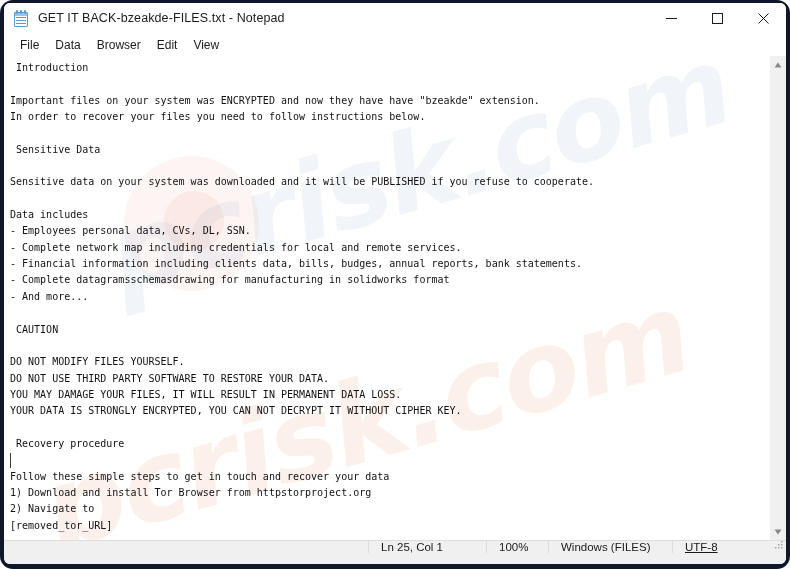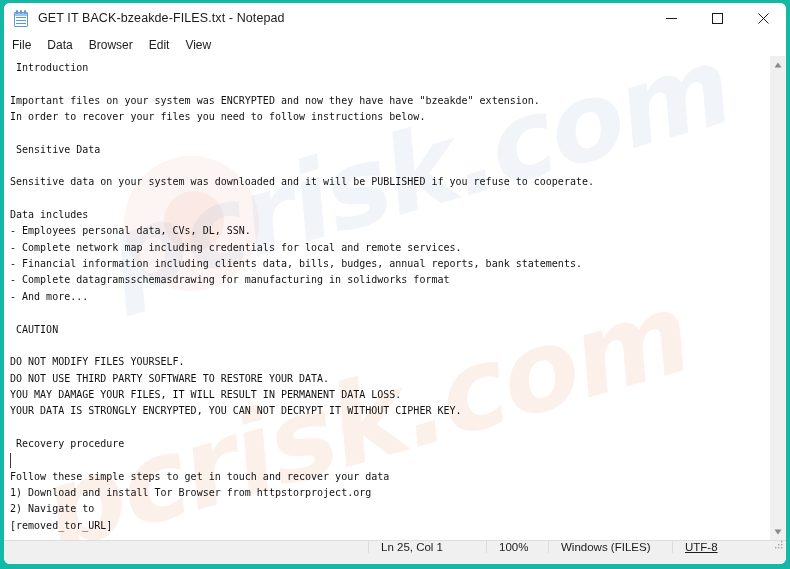--- a/index.html
+++ b/index.html
@@ -14,23 +14,23 @@
     font-family: "Liberation Sans", sans-serif;
   }
 
   
   .window {
     position: absolute;
     left: 0; top: 0;
     width: 790px;
     height: 569px;
     box-sizing: border-box;
-    background: #14b8a6;           
+    background: #0f172a;           
     padding: 3px 4px 5px 4px;
-    border-radius: 0;
+    border-radius: 13px;
   }
   .window-inner {
     position: relative;
     width: 100%;
     height: 100%;
     background: #ffffff;
     border-radius: 6px;
     overflow: hidden;
     display: flex;
     flex-direction: column;
@@ -122,20 +122,21 @@
     cursor: default;
   }
   .win-btn svg { display: block; }
 
   
   .menubar {
     height: 23px;
     flex: 0 0 23px;
     display: flex;
     align-items: center;
+    padding-left: 8px;
     background: #ffffff;
   }
   .menu-item {
     font-size: 12px;
     color: #1b1b1b;
     padding: 2px 8px;
     cursor: default;
     white-space: nowrap;
   }
 

